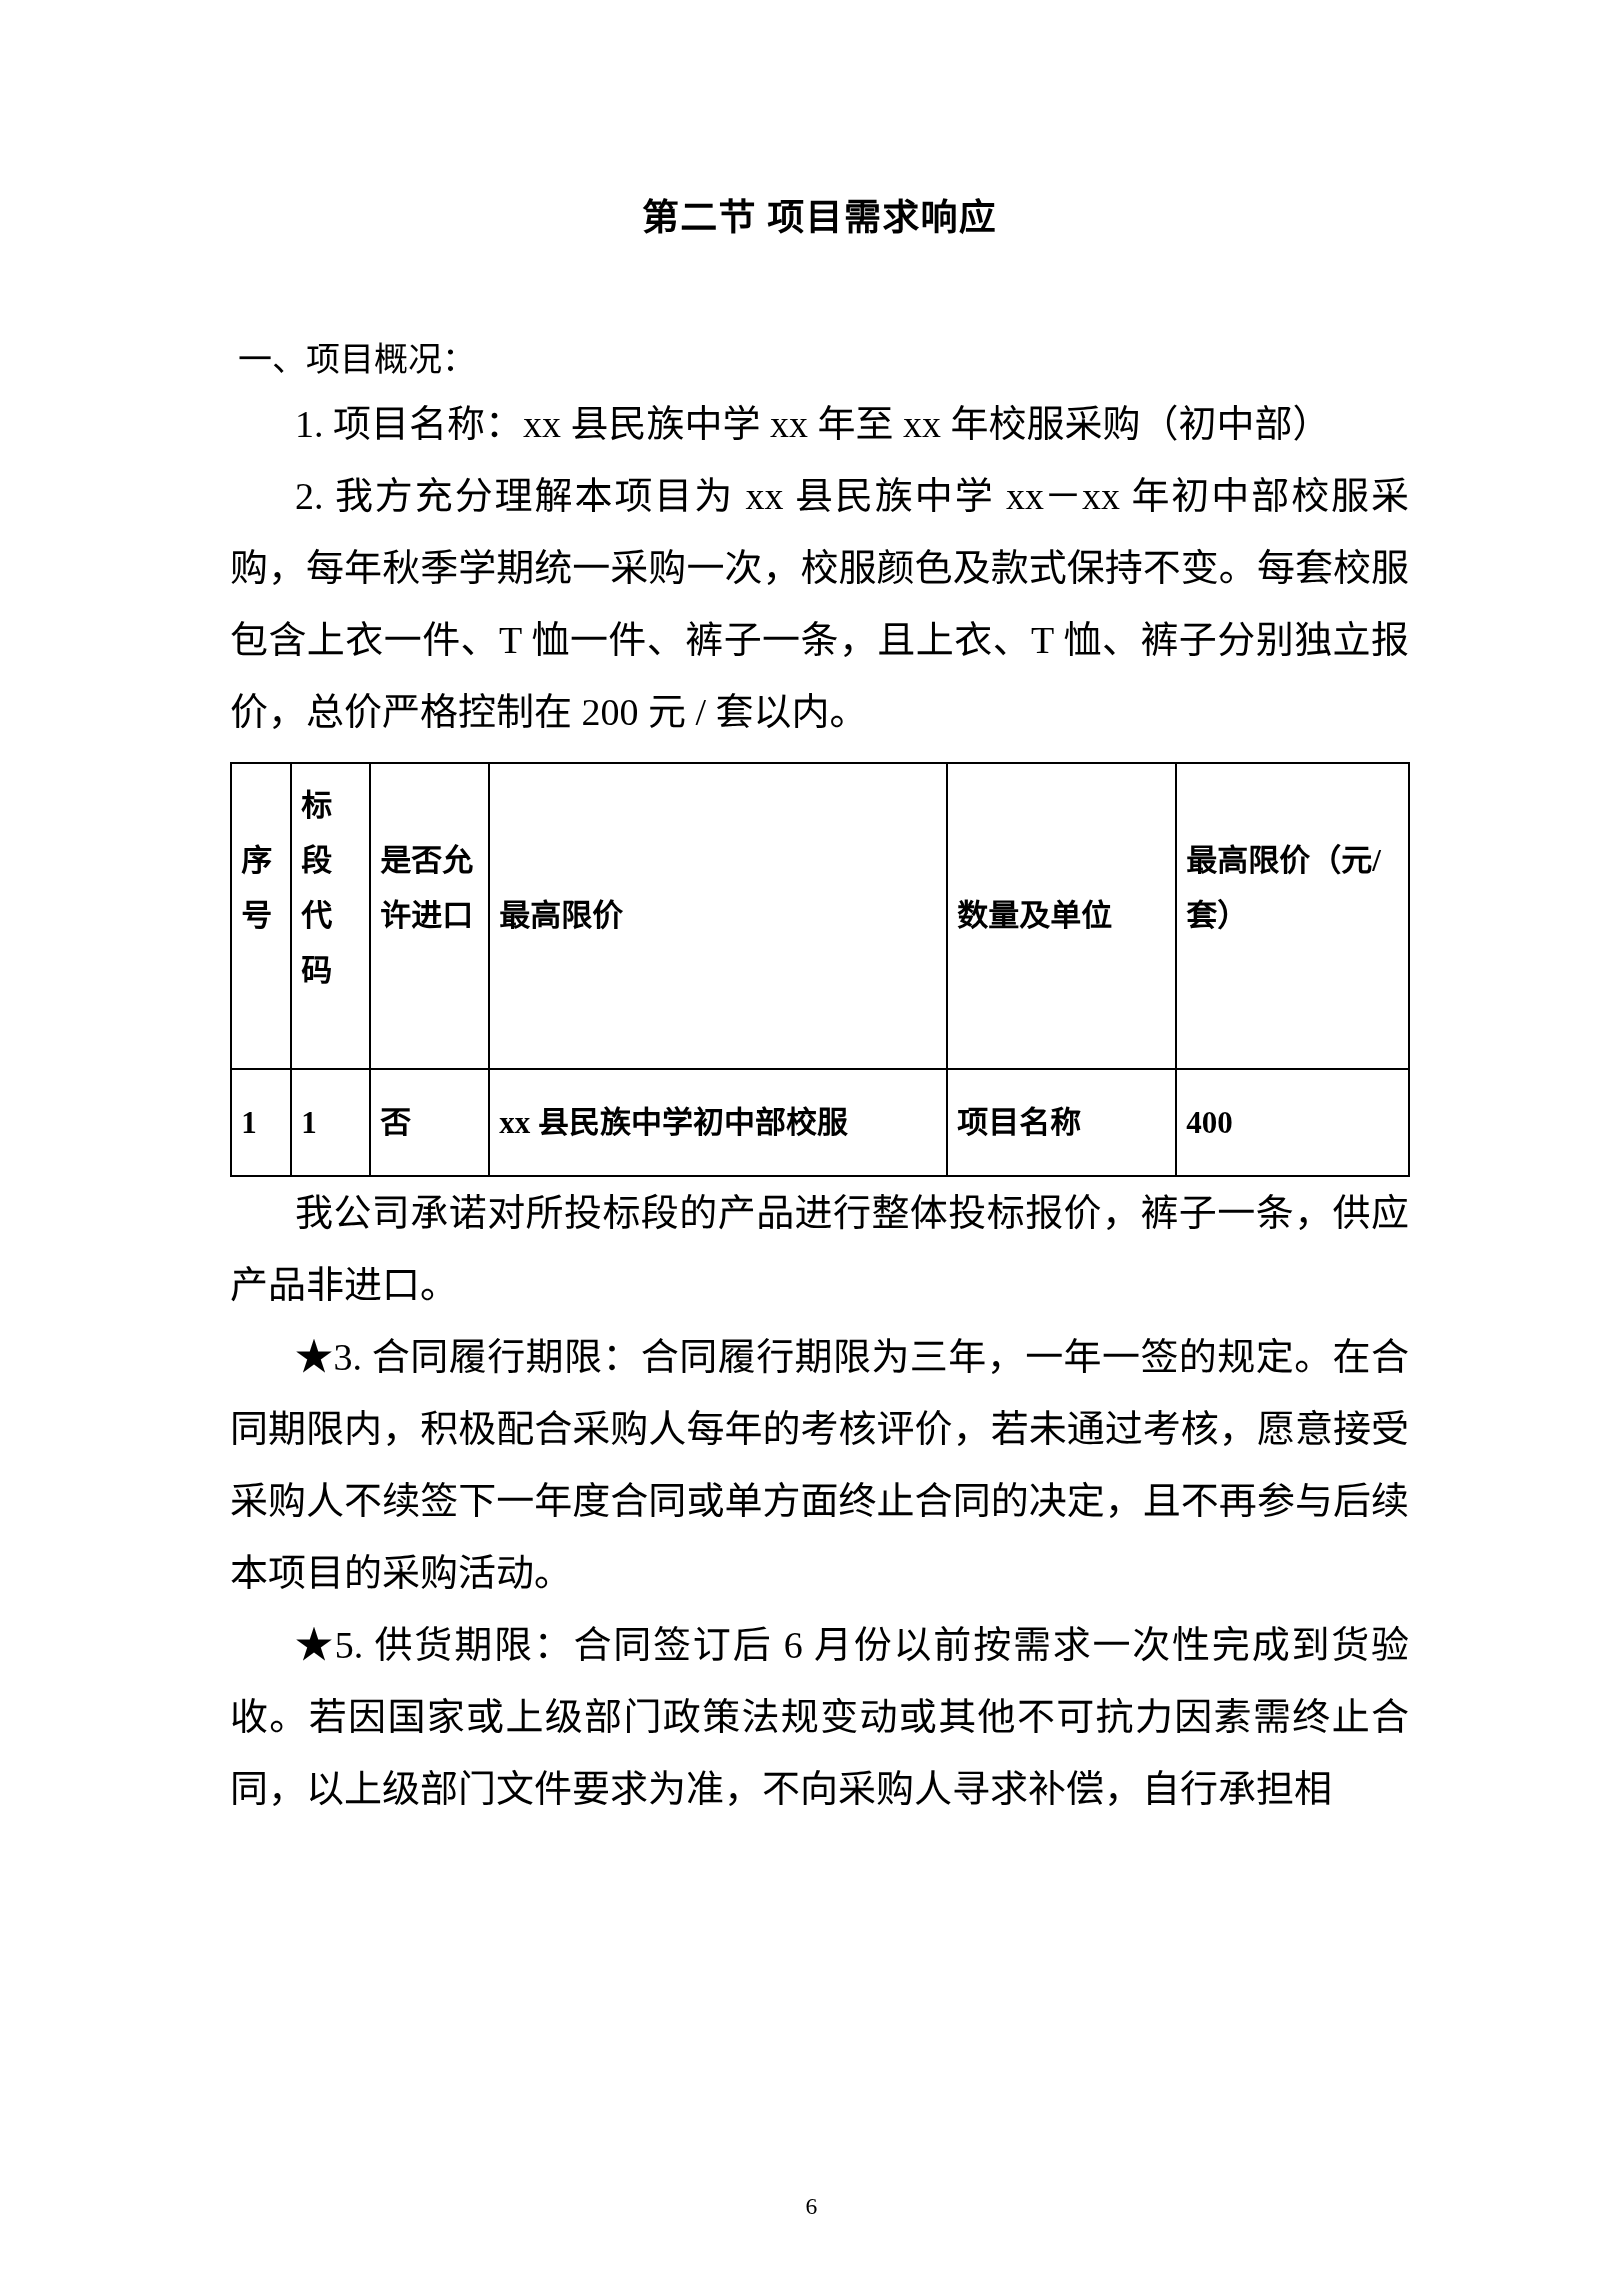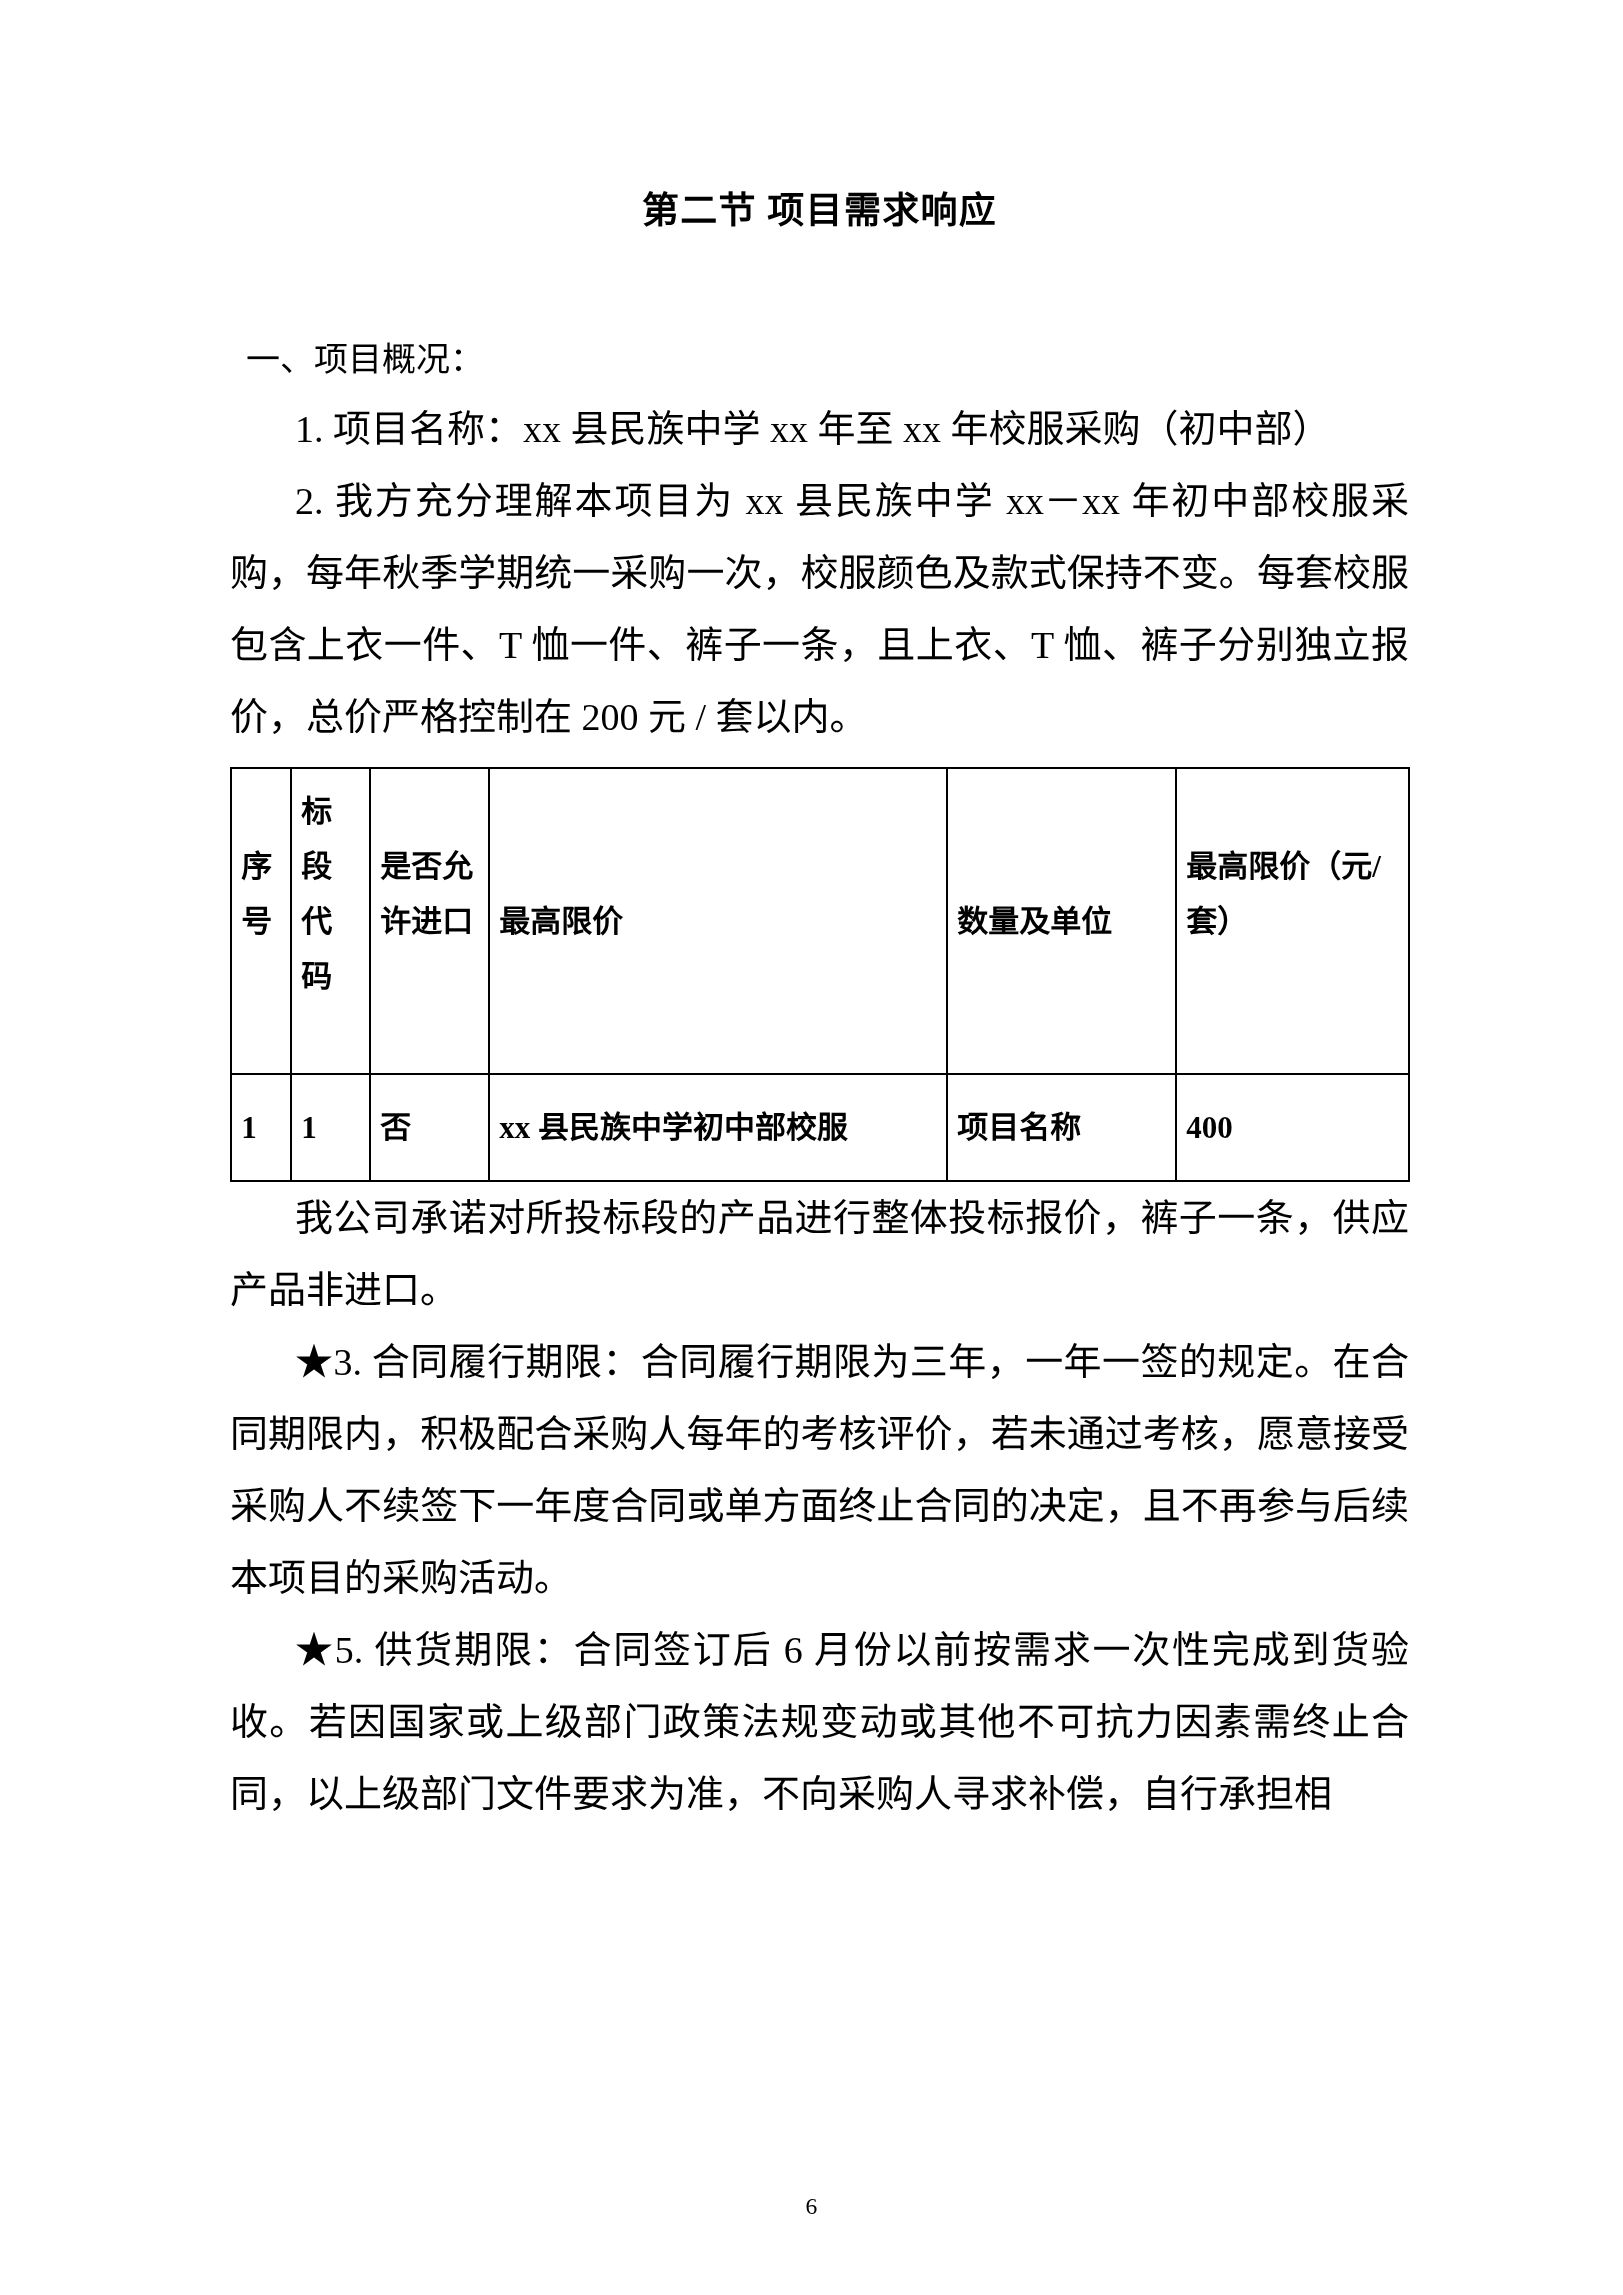--- a/index.html
+++ b/index.html
@@ -34,28 +34,28 @@
     width: 1179px;
   }
 
   .doc-title {
     text-align: center;
     font-family: "Liberation Serif", "DejaVu Serif", serif;
     font-weight: bold;
     font-size: 37px;
     line-height: 1.0;
     letter-spacing: 1.3px;
-    margin: 2px;
+    margin: 9px;
     padding-top: 190px;
   }
 
   .section-head {
     font-size: 34px;
     line-height: 1.0;
-    margin: 16px;
+    margin: 8px;
     padding-top: 98px;
     letter-spacing: 0px;
   }
 
   p.para {
     font-size: 38px;
     line-height: 72px;
     margin: 0;
     text-align: justify;
     text-justify: inter-ideograph;

